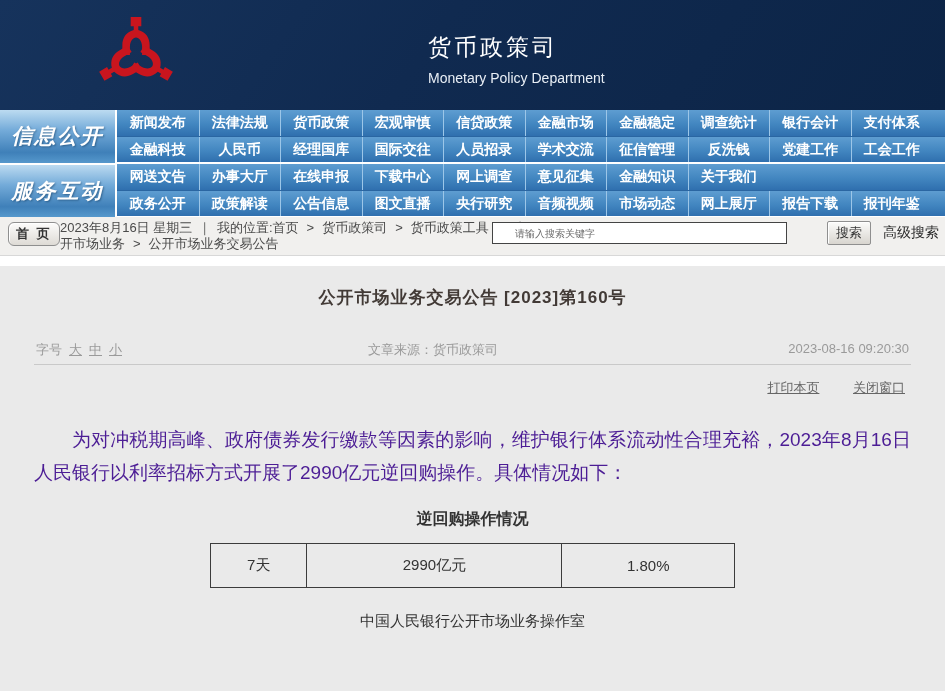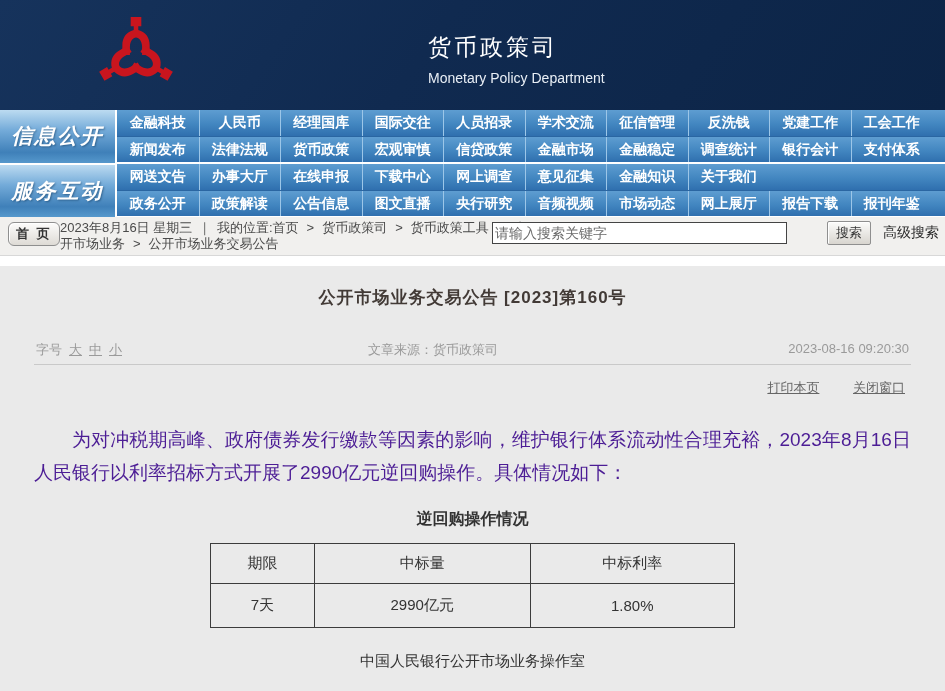--- a/index.html
+++ b/index.html
@@ -43,21 +43,21 @@
     color:#333; background:linear-gradient(#fcfcfb,#dedbd5); border:1px solid #8f8f8f;
     border-radius:6px; box-shadow:inset 1px 1px 0 #fff; cursor:pointer; letter-spacing:2px;
     font-family:inherit; }
   .crumb-text { margin-left:52px; width:470px; font-size:13px; line-height:16px; color:#4a4a4a;
     word-break:break-all; }
   .crumb-text a { color:#4a4a4a; text-decoration:none; cursor:pointer; }
   .crumb-sep { margin:0 8px; }
   .crumb-div { margin:0 6px; }
   .searchbox { position:absolute; right:6px; top:4px; display:flex; align-items:center; }
   .search-input { width:295px; height:22px; border:1px solid #444; background:#fff;
-    font-size:14px; padding:1px 2px; color:#333; font-family:inherit; }
+    font-size:10px; padding:1px 22px; color:#333; font-family:inherit; }
   .search-input::placeholder { color:#6b6b6b; }
   .search-btn { margin-left:40px; padding:2px 8px; font-size:13px; color:#333;
     background:linear-gradient(#fcfcfb,#d8d5cf); border:1px solid #8f8f8f; border-radius:2px;
     box-shadow:inset 1px 1px 0 #fff; cursor:pointer; font-family:inherit; }
   .adv-link { margin-left:12px; font-size:14px; color:#2b2b2b; text-decoration:none; cursor:pointer; }
 
   .white-gap { height:10px; background:#fff; flex:none; }
 
   
   .content { flex:1; background:#eaeaea; padding:20px 34px 0 34px; }
@@ -106,43 +106,43 @@
     </div>
   </header>
 
   <nav class="mainnav">
     <div class="tabs-col">
       <div class="tab">信息公开</div>
       <div class="tab">服务互动</div>
     </div>
     <div class="grid-col">
       <div class="nav-row">
+        <div class="nav-cell">新闻发布</div>
+        <div class="nav-cell">法律法规</div>
+        <div class="nav-cell">货币政策</div>
+        <div class="nav-cell">宏观审慎</div>
+        <div class="nav-cell">信贷政策</div>
+        <div class="nav-cell">金融市场</div>
+        <div class="nav-cell">金融稳定</div>
+        <div class="nav-cell">调查统计</div>
+        <div class="nav-cell">银行会计</div>
+        <div class="nav-cell">支付体系</div>
+      </div>
+      <div class="nav-row">
         <div class="nav-cell">金融科技</div>
         <div class="nav-cell">人民币</div>
         <div class="nav-cell">经理国库</div>
         <div class="nav-cell">国际交往</div>
         <div class="nav-cell">人员招录</div>
         <div class="nav-cell">学术交流</div>
         <div class="nav-cell">征信管理</div>
         <div class="nav-cell">反洗钱</div>
         <div class="nav-cell">党建工作</div>
         <div class="nav-cell">工会工作</div>
       </div>
-      <div class="nav-row">
-        <div class="nav-cell">新闻发布</div>
-        <div class="nav-cell">法律法规</div>
-        <div class="nav-cell">货币政策</div>
-        <div class="nav-cell">宏观审慎</div>
-        <div class="nav-cell">信贷政策</div>
-        <div class="nav-cell">金融市场</div>
-        <div class="nav-cell">金融稳定</div>
-        <div class="nav-cell">调查统计</div>
-        <div class="nav-cell">银行会计</div>
-        <div class="nav-cell">支付体系</div>
-      </div>
       <div class="group-sep"></div>
       <div class="nav-row">
         <div class="nav-cell">网送文告</div>
         <div class="nav-cell">办事大厅</div>
         <div class="nav-cell">在线申报</div>
         <div class="nav-cell">下载中心</div>
         <div class="nav-cell">网上调查</div>
         <div class="nav-cell">意见征集</div>
         <div class="nav-cell">金融知识</div>
         <div class="nav-cell">关于我们</div>
@@ -190,25 +190,20 @@
       <a>关闭窗口</a>
     </div>
 
     <p class="body-para">为对冲税期高峰、政府债券发行缴款等因素的影响，维护银行体系流动性合理充裕，2023年8月16日人民银行以利率招标方式开展了2990亿元逆回购操作。具体情况如下：</p>
 
     <div class="tbl-title">逆回购操作情况</div>
 
     <table class="op-table">
       <tbody>
         <tr>
-          <th>期限</th>
-          <th>中标量</th>
-          <th>中标利率</th>
-        </tr>
-        <tr>
           <td>7天</td>
           <td>2990亿元</td>
           <td>1.80%</td>
         </tr>
       </tbody>
     </table>
 
     <div class="sig">中国人民银行公开市场业务操作室</div>
 
   </main>

